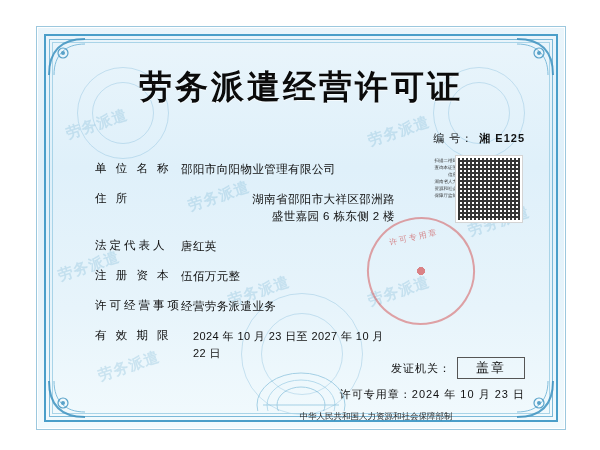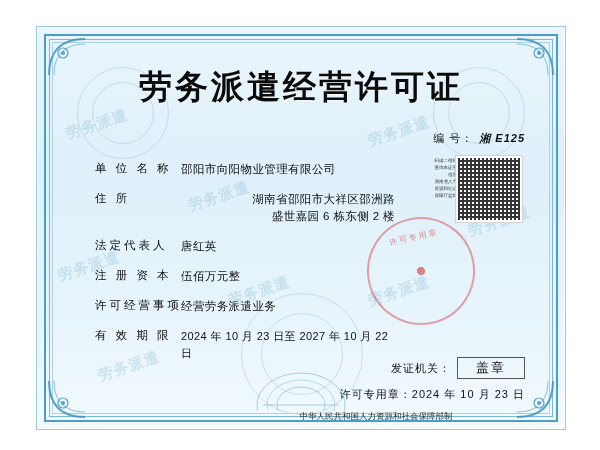--- a/index.html
+++ b/index.html
@@ -65,21 +65,21 @@
     color:#0b0b0b;
     letter-spacing:3px;
     text-shadow:0 1px 0 rgba(255,255,255,.6);
   }
 
   .numline{
     position:absolute;right:40px;top:104px;
     font-size:11px;color:#111;
     letter-spacing:1px;
   }
-  .numline .val{margin-left:6px;font-weight:bold;font-style:italic;}
+  .numline .val{margin-left:6px;font-weight:bold;}
 
   .rows{
     position:absolute;left:58px;top:134px;width:300px;
   }
   .row{
     display:flex;align-items:flex-start;
     margin-bottom:13px;
     font-size:11.5px;color:#111;
   }
   .row .lbl{
@@ -88,21 +88,21 @@
     letter-spacing:3px;
     white-space:nowrap;
   }
   .row .val{
     flex:1;
     line-height:17px;
     letter-spacing:.4px;
   }
   .row .val .l2{display:block;text-align:right;}
 
-  .row.valid{margin-top:3px;}
+  .row.valid{margin-top:3px;gap:12px;}
   .row.valid .val{font-size:11px;}
 
   
   .qrbox{
     position:absolute;right:42px;top:128px;
     width:62px;height:62px;
     background:#fff;
     padding:2px;
     border:1px solid #d4d4d4;
   }

